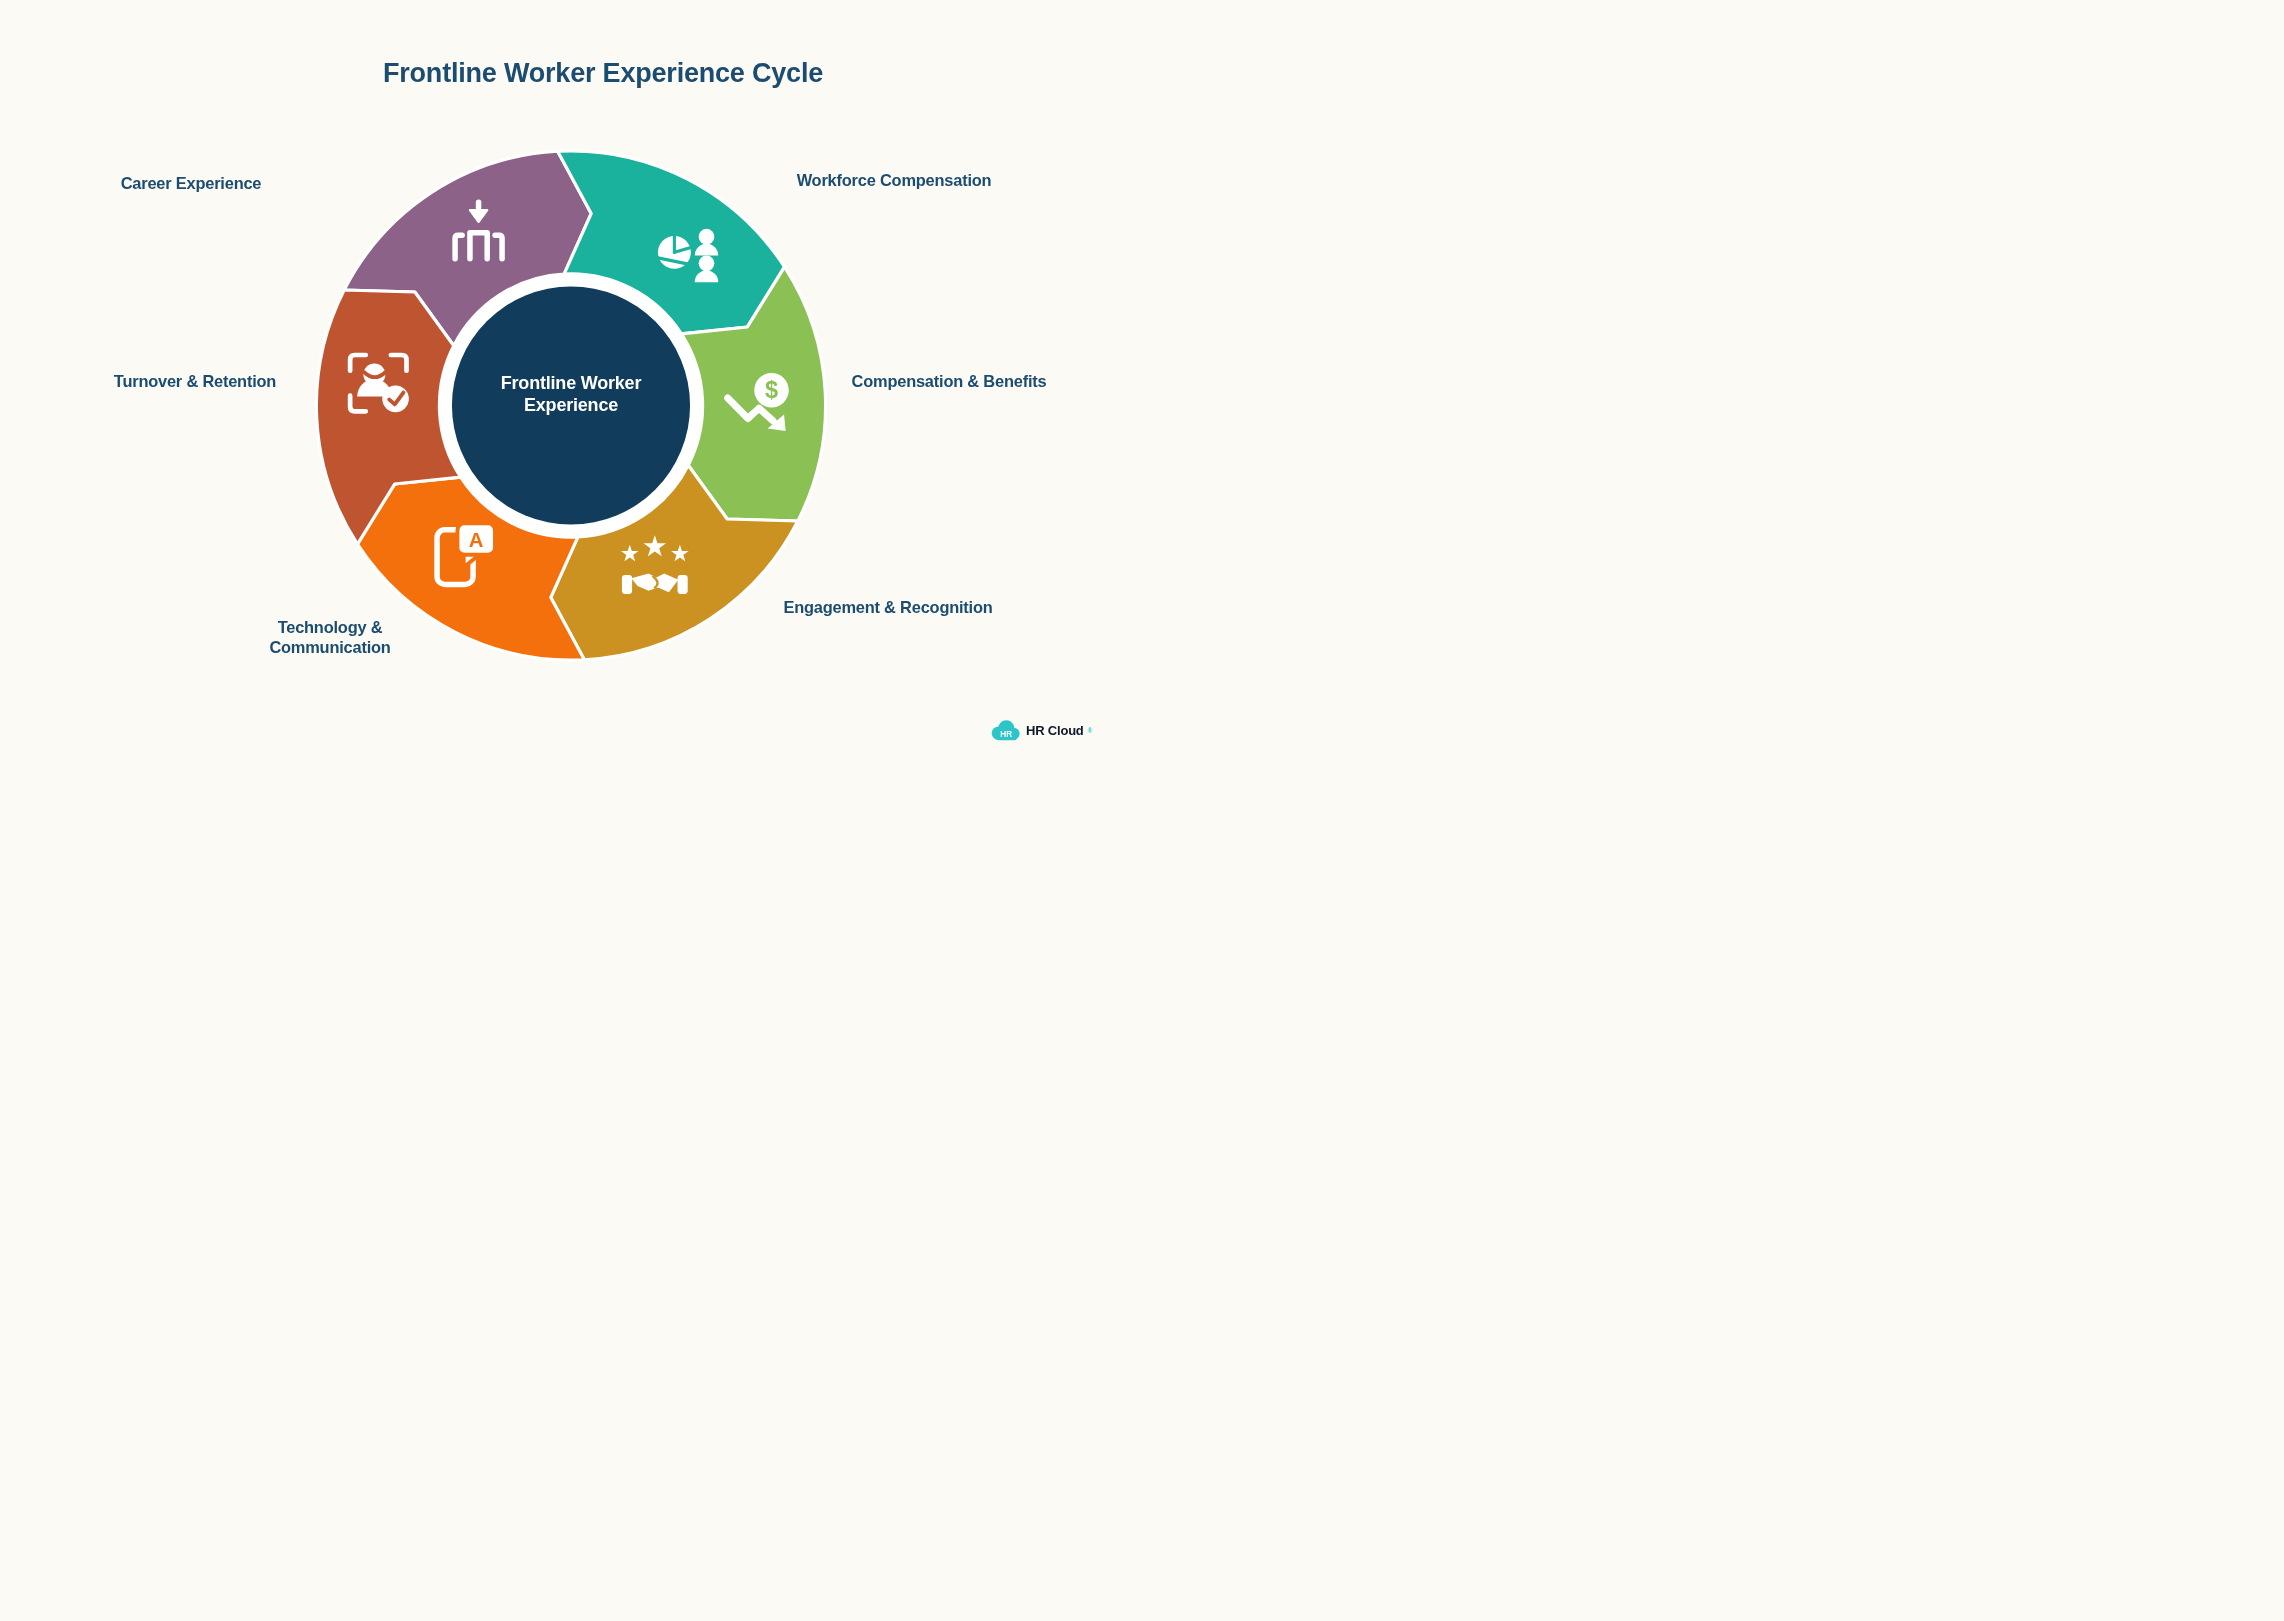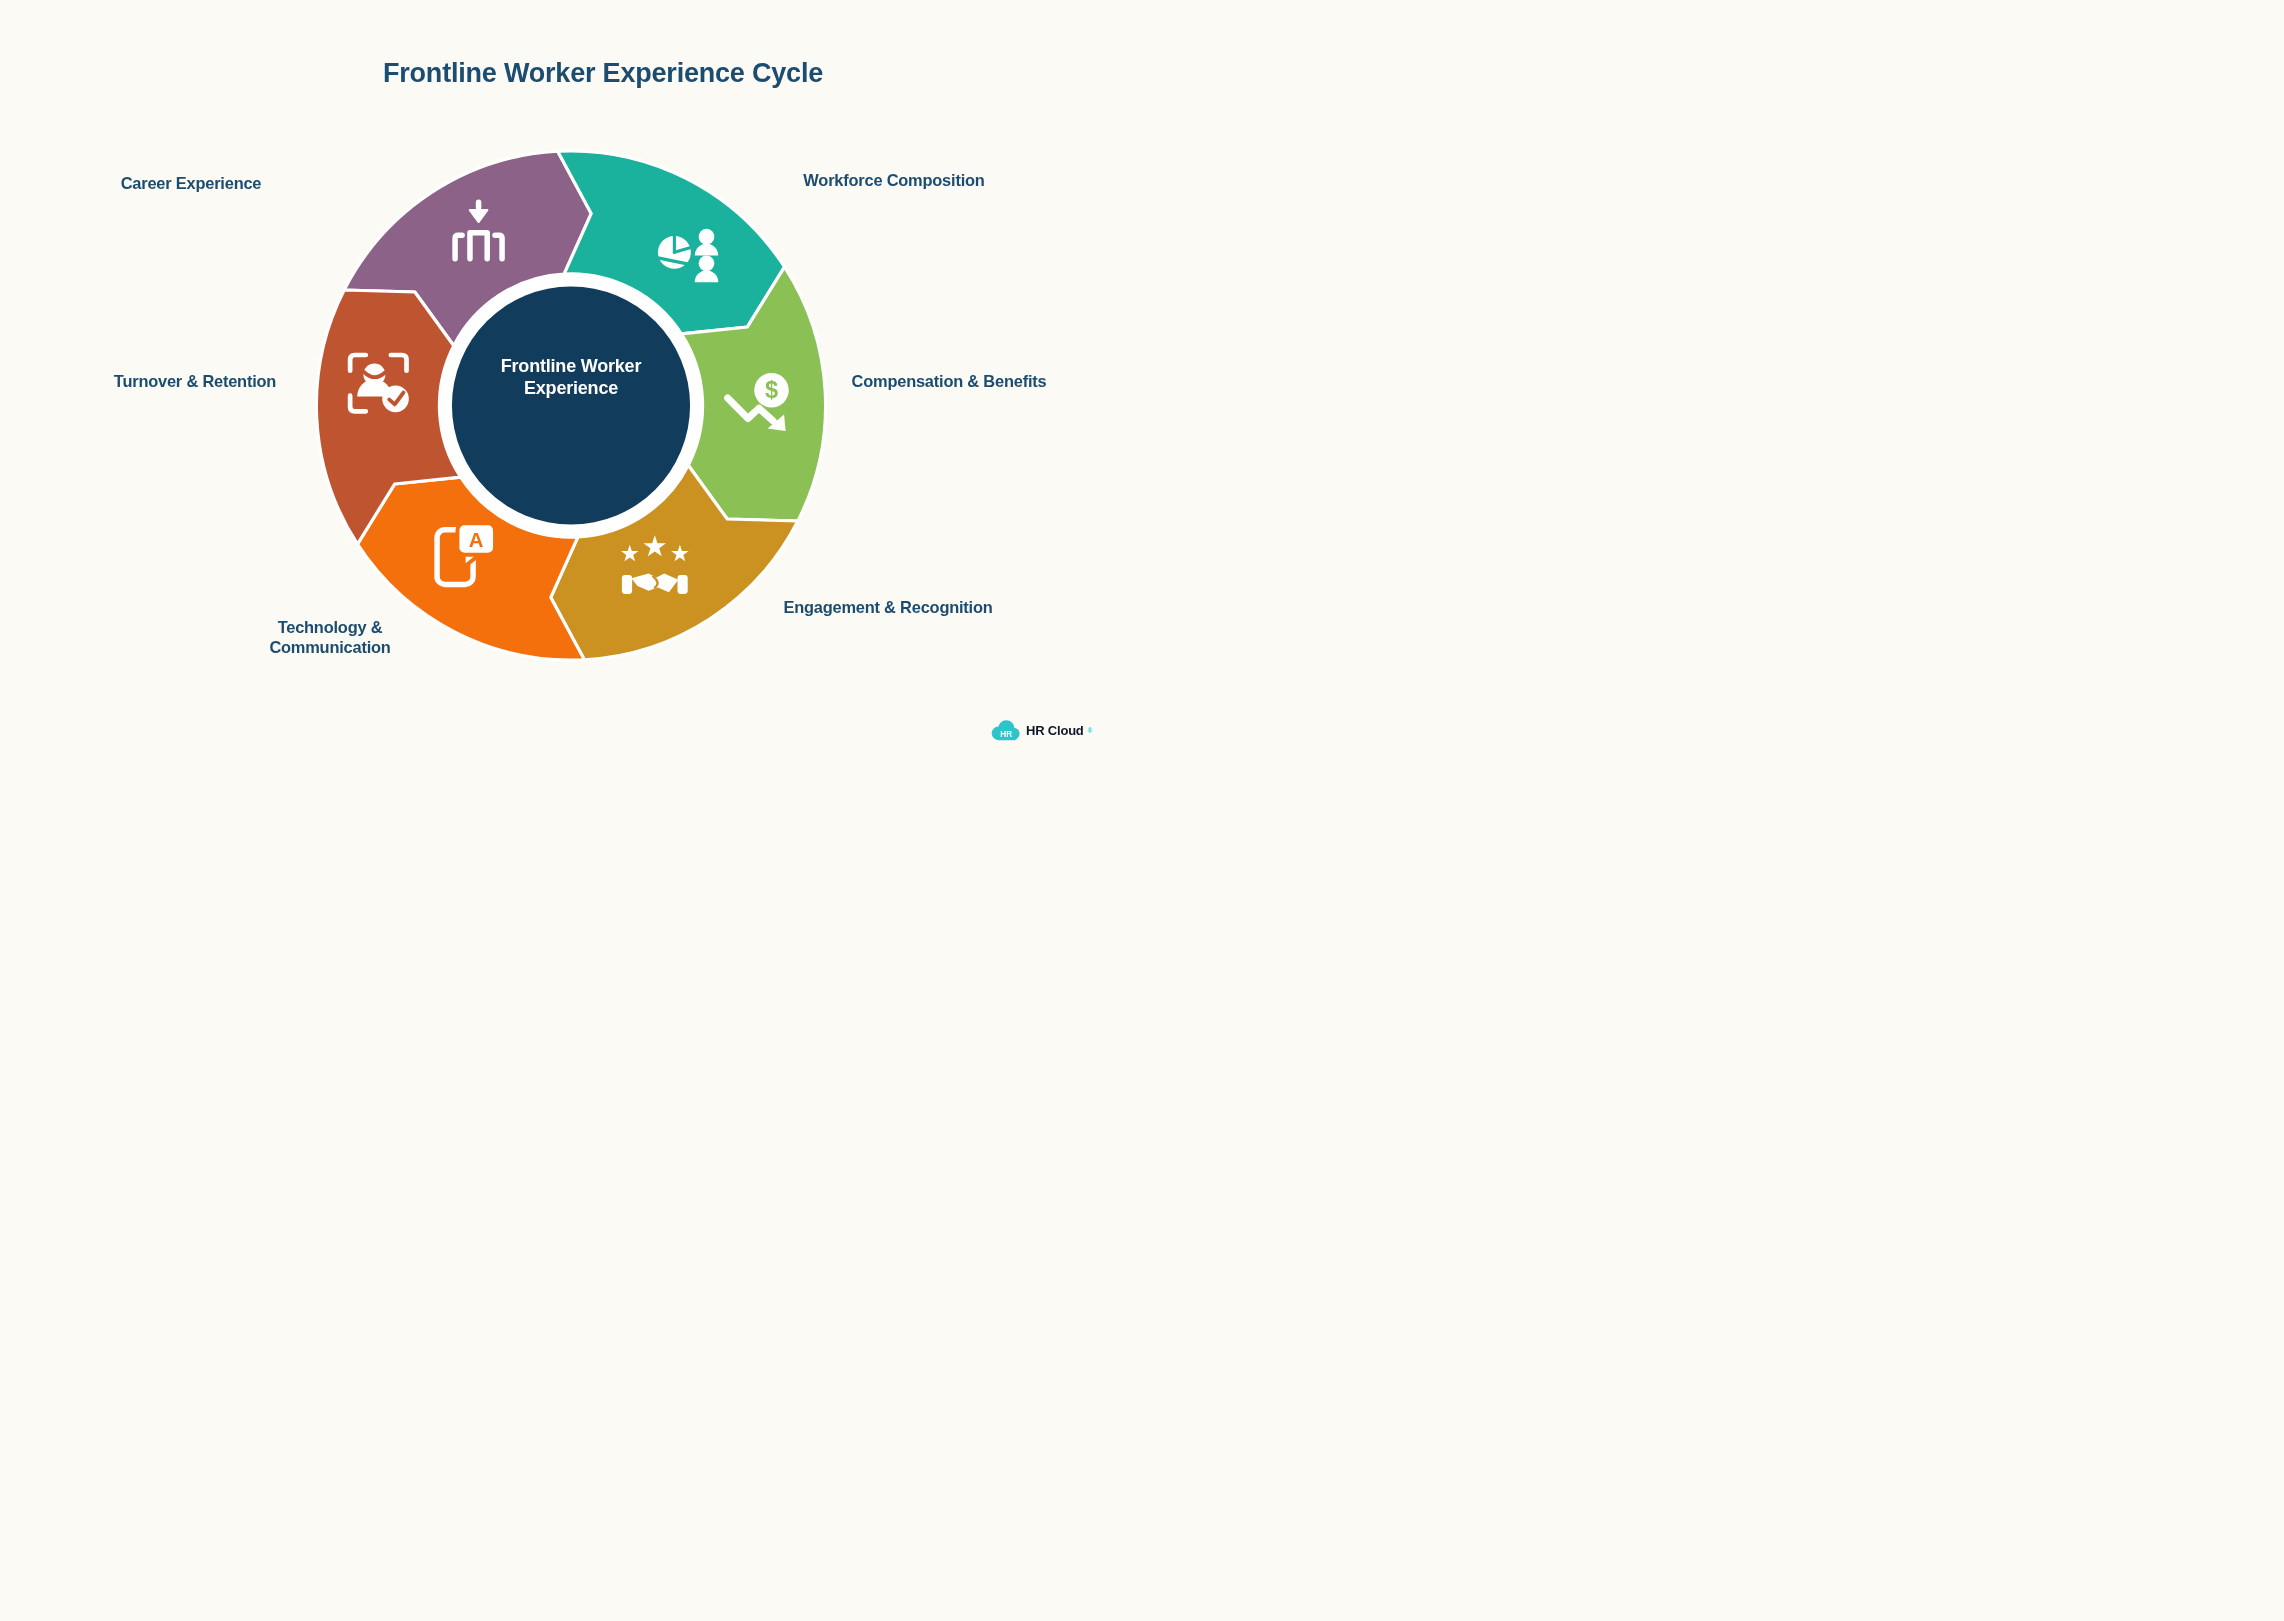--- a/index.html
+++ b/index.html
@@ -25,21 +25,21 @@
     white-space:nowrap; letter-spacing:-0.2px; text-align:center;
   }
   .seg-label.wrap { white-space:normal; width:139px; line-height:1.24;text-align:center; }
   .lbl-career        { left:191px;  top:183px; }
   .lbl-workforce     { left:894px; top:180px; }
   .lbl-compensation  { left:949px; top:381px; }
   .lbl-engagement    { left:888px; top:607px;text-align:center; }
   .lbl-technology    { left:330px;  top:637px; }
   .lbl-turnover      { left:195px;  top:381px; }
   .center-label {
-    position:absolute; left:571px; top:377px;
+    position:absolute; left:571px; top:394px;
     transform:translate(-50%,-50%);
     width:168px; text-align:center;
     font-size:18px; font-weight:700; color:#ffffff; line-height:1.24;
     letter-spacing:-0.2px;
   }
   .logo {
     position:absolute; left:989px; top:719px;
     display:flex; align-items:center; gap:4px;
   }
   .logo-text { font-size:13px; font-weight:700; letter-spacing:-0.2px; }
@@ -123,21 +123,21 @@
       <path d="M-18,-14 Q-5,-1 9,-14" fill="none" stroke-width="5" stroke-linecap="round" stroke="#BF5530"></path>
       <path d="M-27,17 A21,21 0 0 1 17,17 Z" fill="#ffffff"></path>
       <circle cx="22" cy="20" r="17" fill="#ffffff"></circle>
       <path d="M14,21 L21,27 L32,12" fill="none" stroke-width="5" stroke-linecap="round" stroke-linejoin="round" stroke="#BF5530"></path>
     </g>
   </svg>
 
   <div class="center-label">Frontline Worker Experience</div>
 
   <div class="seg-label lbl-career">Career Experience</div>
-  <div class="seg-label lbl-workforce">Workforce Composition</div>
+  <div class="seg-label lbl-workforce">Workforce Compensation</div>
   <div class="seg-label lbl-compensation">Compensation &amp; Benefits</div>
   <div class="seg-label lbl-engagement">Engagement &amp; Recognition</div>
   <div class="seg-label lbl-technology wrap">Technology &amp; Communication</div>
   <div class="seg-label lbl-turnover">Turnover &amp; Retention</div>
 
   <div class="logo">
     <svg width="33" height="23" viewBox="0 0 42 29">
       <g fill="#2CC5C9">
         <circle cx="12" cy="18" r="8.5"></circle>
         <circle cx="22" cy="12" r="10.5"></circle>

